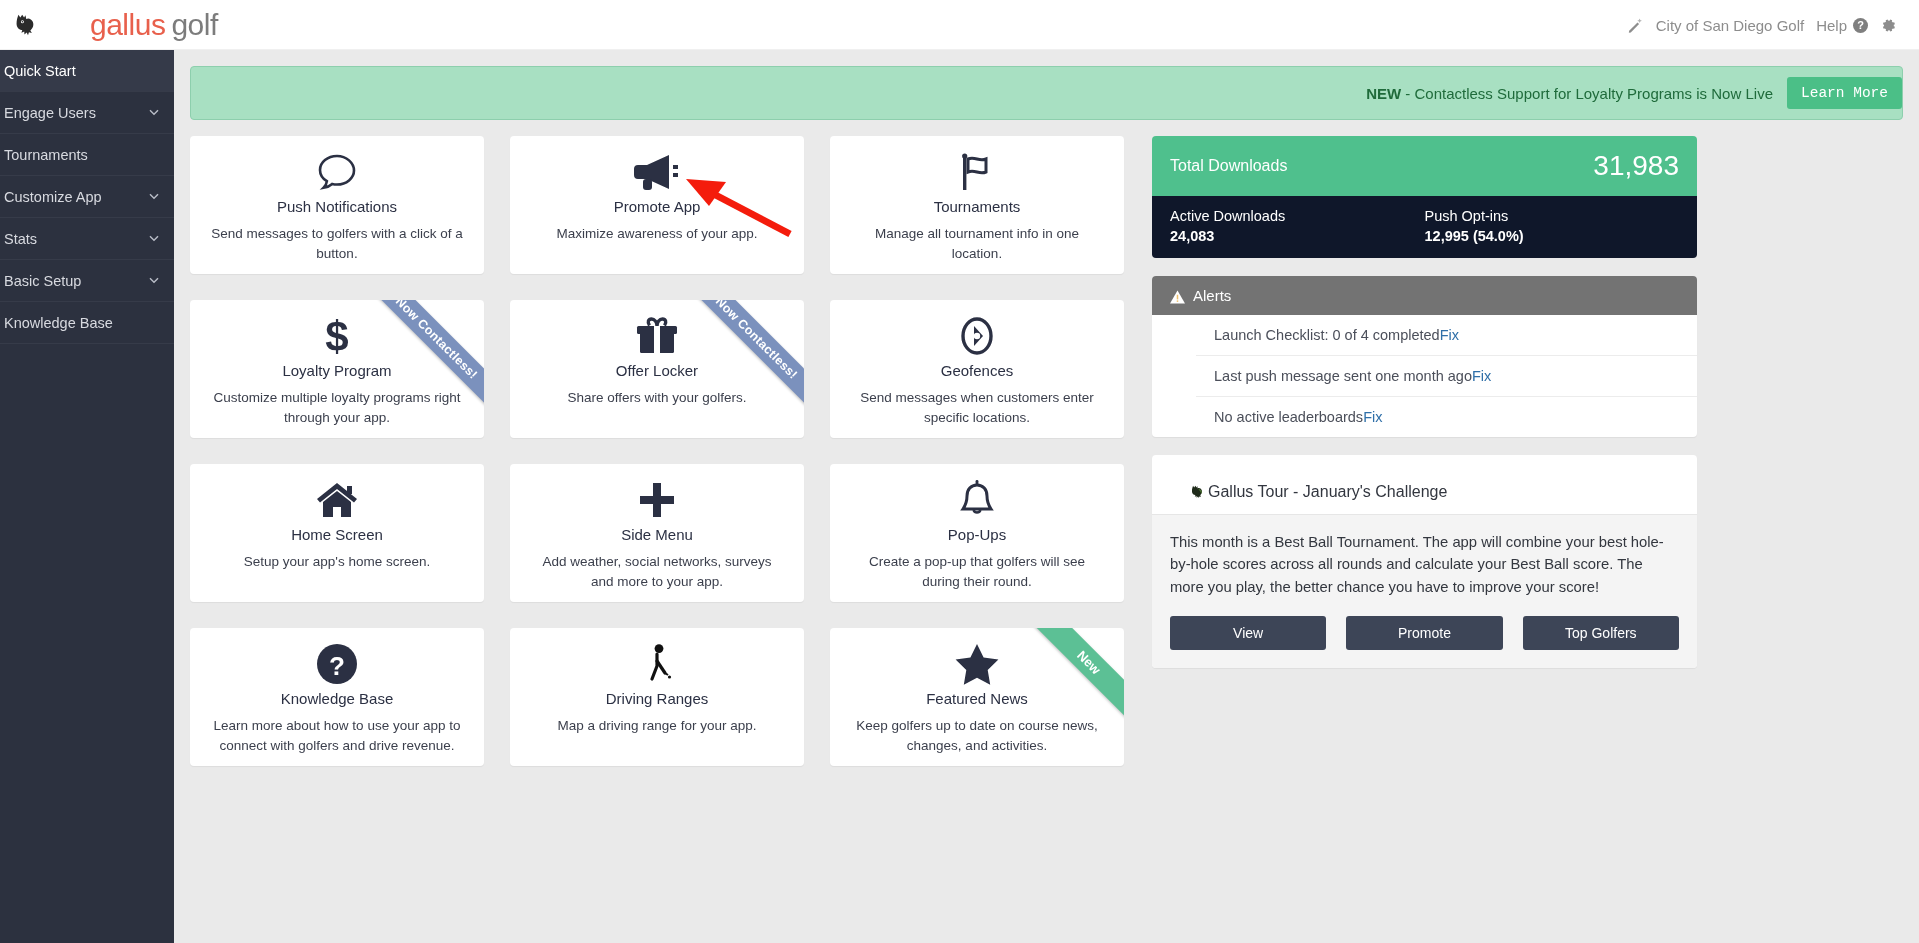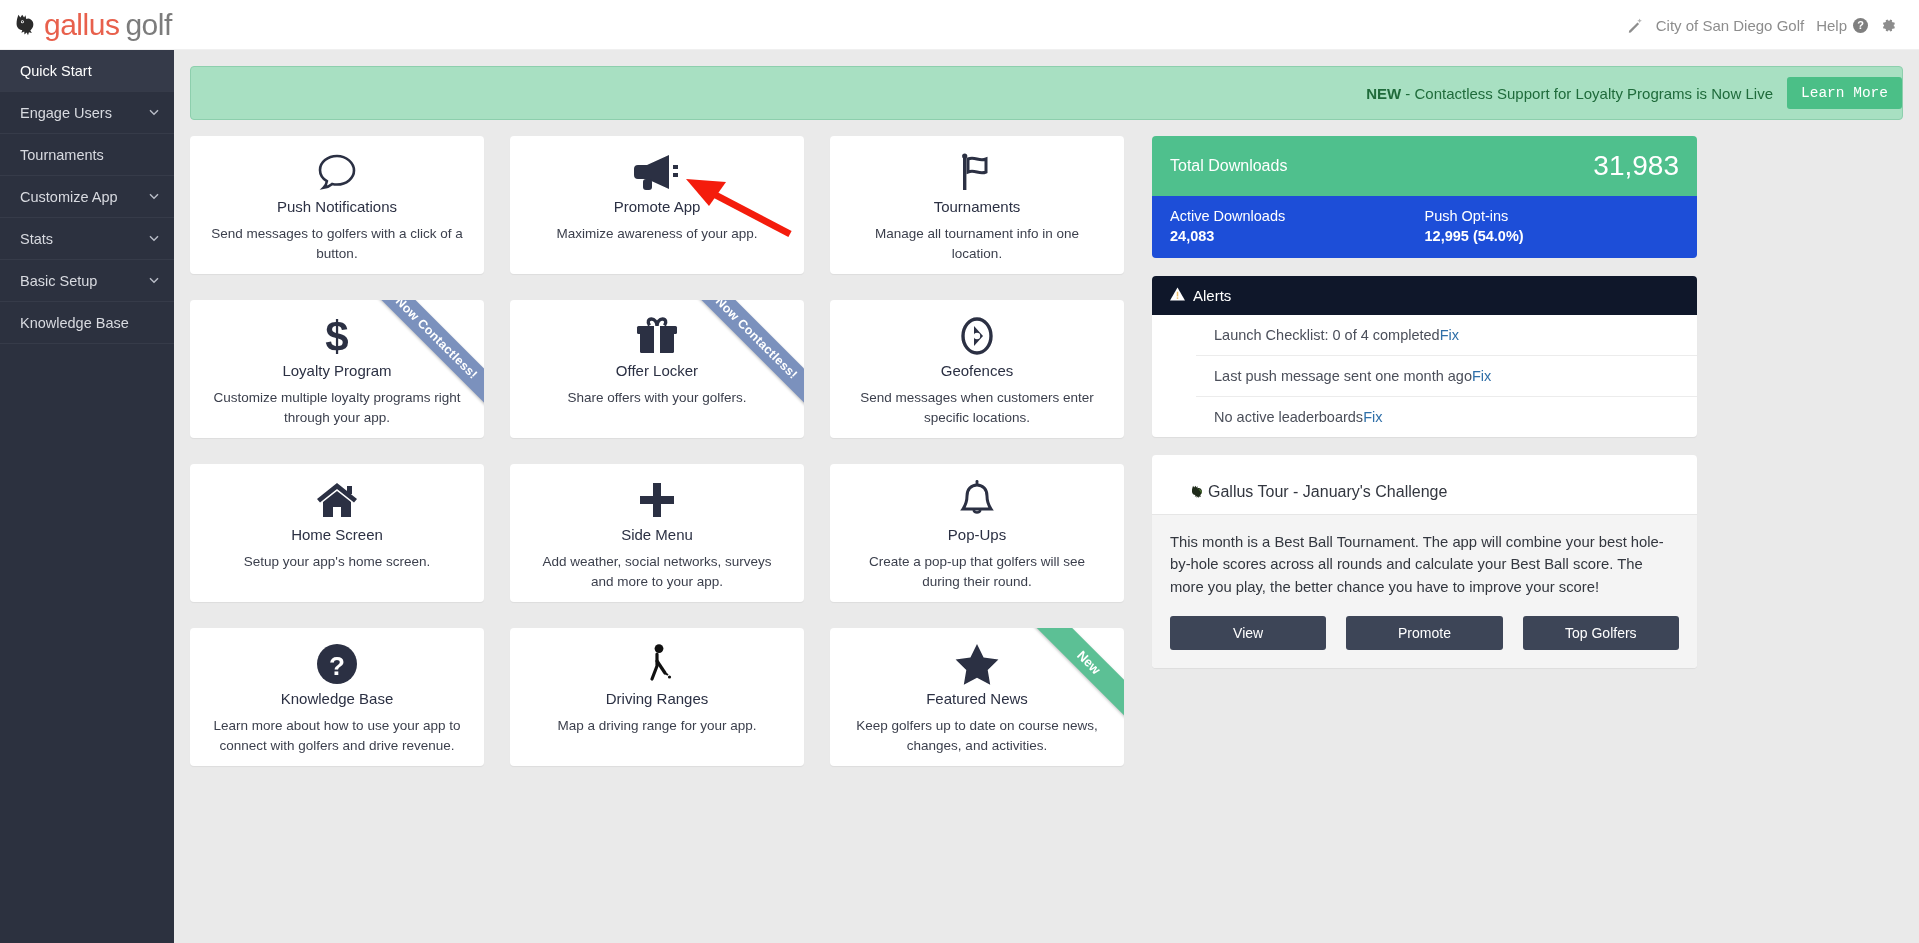--- a/index.html
+++ b/index.html
@@ -11,21 +11,21 @@
   }
 
   
   .topbar {
     position: absolute; top: 0; left: 0;
     width: 1919px; height: 50px;
     background: #ffffff;
     display: flex; align-items: center;
     border-bottom: 1px solid #f0f0f0;
   }
-  .brand { display: flex; align-items: center; margin-left: 10px; }
+  .brand { display: flex; align-items: center; margin-left: 10px; gap: 46px; }
   .brand-mark { width: 30px; height: 30px; }
   .brand-text { font-size: 30px; letter-spacing: -0.5px; margin-left: 4px; }
   .brand-gallus { color: #e8604c; font-weight: 400; }
   .brand-golf  { color: #7c7c7c; font-weight: 300; margin-left: 6px; }
 
   .topbar-right {
     margin-left: auto; display: flex; align-items: flex-end;
     gap: 12px; padding-right: 22px; font-size: 15px; color: #8d8d8d;
   }
   .topbar-right .tb-item { display: flex; align-items: center; gap: 6px; cursor: pointer; }
@@ -38,21 +38,21 @@
   }
 
   
   .sidebar {
     position: absolute; top: 50px; left: 0;
     width: 174px; height: 893px;
     background: #2c313f;
   }
   .side-item {
     height: 42px; display: flex; align-items: center;
-    padding: 0 14px 0 20px; color: #d8dae0; font-size: 14.5px;
+    padding: 0 14px 0 4px; color: #d8dae0; font-size: 14.5px;
     border-bottom: 1px solid #363b49;
     cursor: pointer;
   }
   .side-item.active { background: #353a49; color: #ffffff; }
   .side-item .chev {
     margin-left: auto; width: 12px; height: 12px;
   }
 
   
   .main {
@@ -115,34 +115,34 @@
   
   .stats-box { border-radius: 4px; overflow: hidden; margin-bottom: 18px; }
   .stats-top {
     background: #4fc08d; color: #fff;
     display: flex; align-items: center; justify-content: space-between;
     padding: 14px 18px;
   }
   .stats-top-label { font-size: 16px; }
   .stats-top-value { font-size: 28px; font-weight: 300; }
   .stats-bottom {
-    background: #1d4ed8; color: #fff;
+    background: #0f172a; color: #fff;
     display: flex; padding: 12px 18px 14px;
   }
   .stat-cell { flex: 1; }
   .stat-cell .sc-label { font-size: 14.5px; }
   .stat-cell .sc-value { font-size: 14.5px; font-weight: 700; margin-top: 4px; }
 
   .alerts-box {
     background: #fff; border-radius: 4px; overflow: hidden;
     margin-bottom: 18px; box-shadow: 0 1px 1px rgba(0,0,0,.06);
   }
   .alerts-head {
-    background: #0f172a; color: #fff; padding: 11px 18px;
-    font-size: 15px; display: flex; align-items: flex-start; gap: 8px;
+    background: #737373; color: #fff; padding: 11px 18px;
+    font-size: 15px; display: flex; align-items: flex-end; gap: 8px;
   }
   .warn-icon { width: 15px; height: 14px; }
   .alert-row {
     display: flex; align-items: center; justify-content: flex-start;
     padding: 12px 18px; font-size: 14.5px; color: #4b4f5a;
     border-bottom: 1px solid #ececec;
     margin-left: 44px;
   }
   .alert-row:last-child { border-bottom: none; }
   .alert-fix { color: #2f6fa8; cursor: pointer; }

